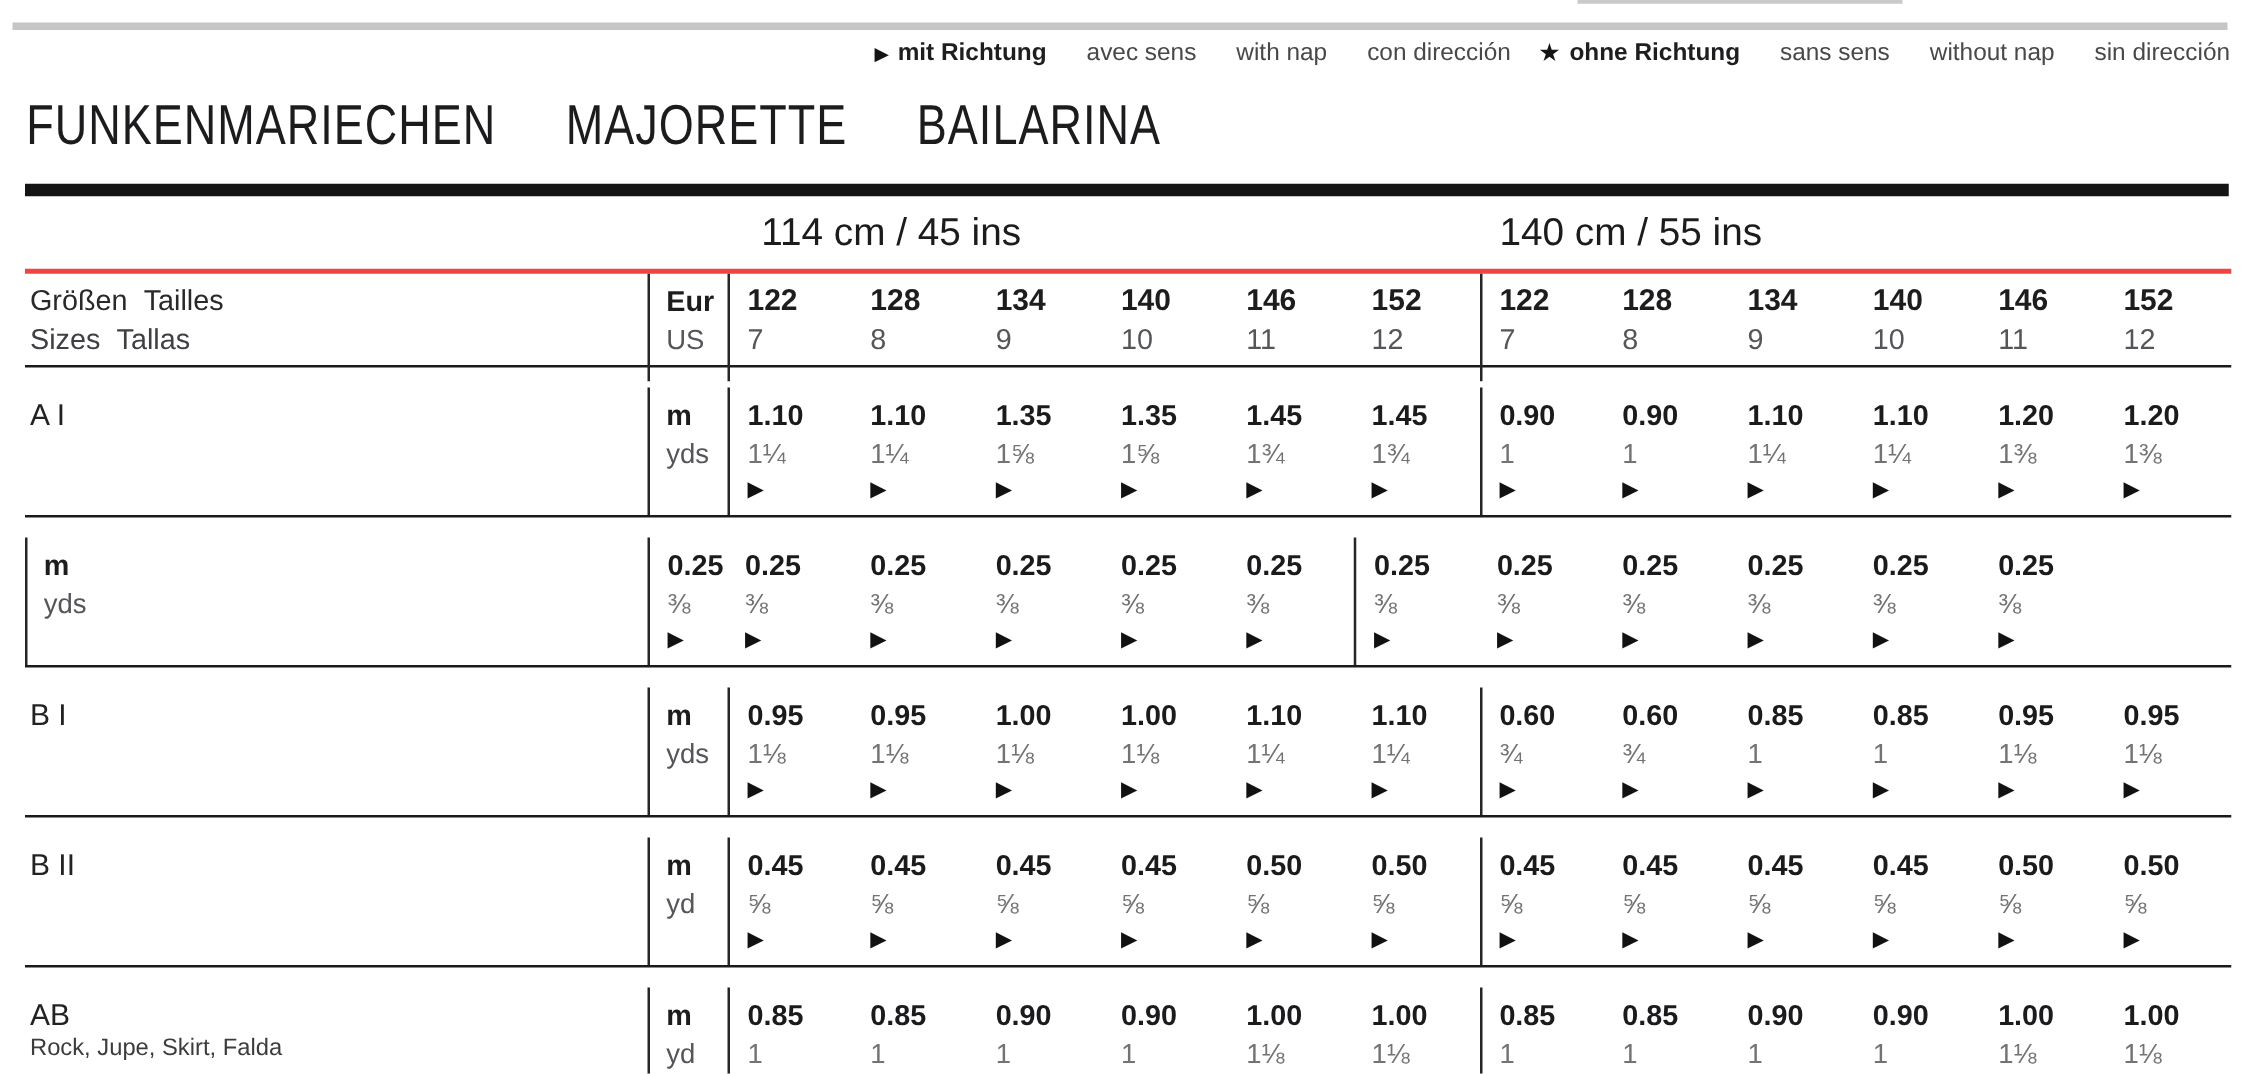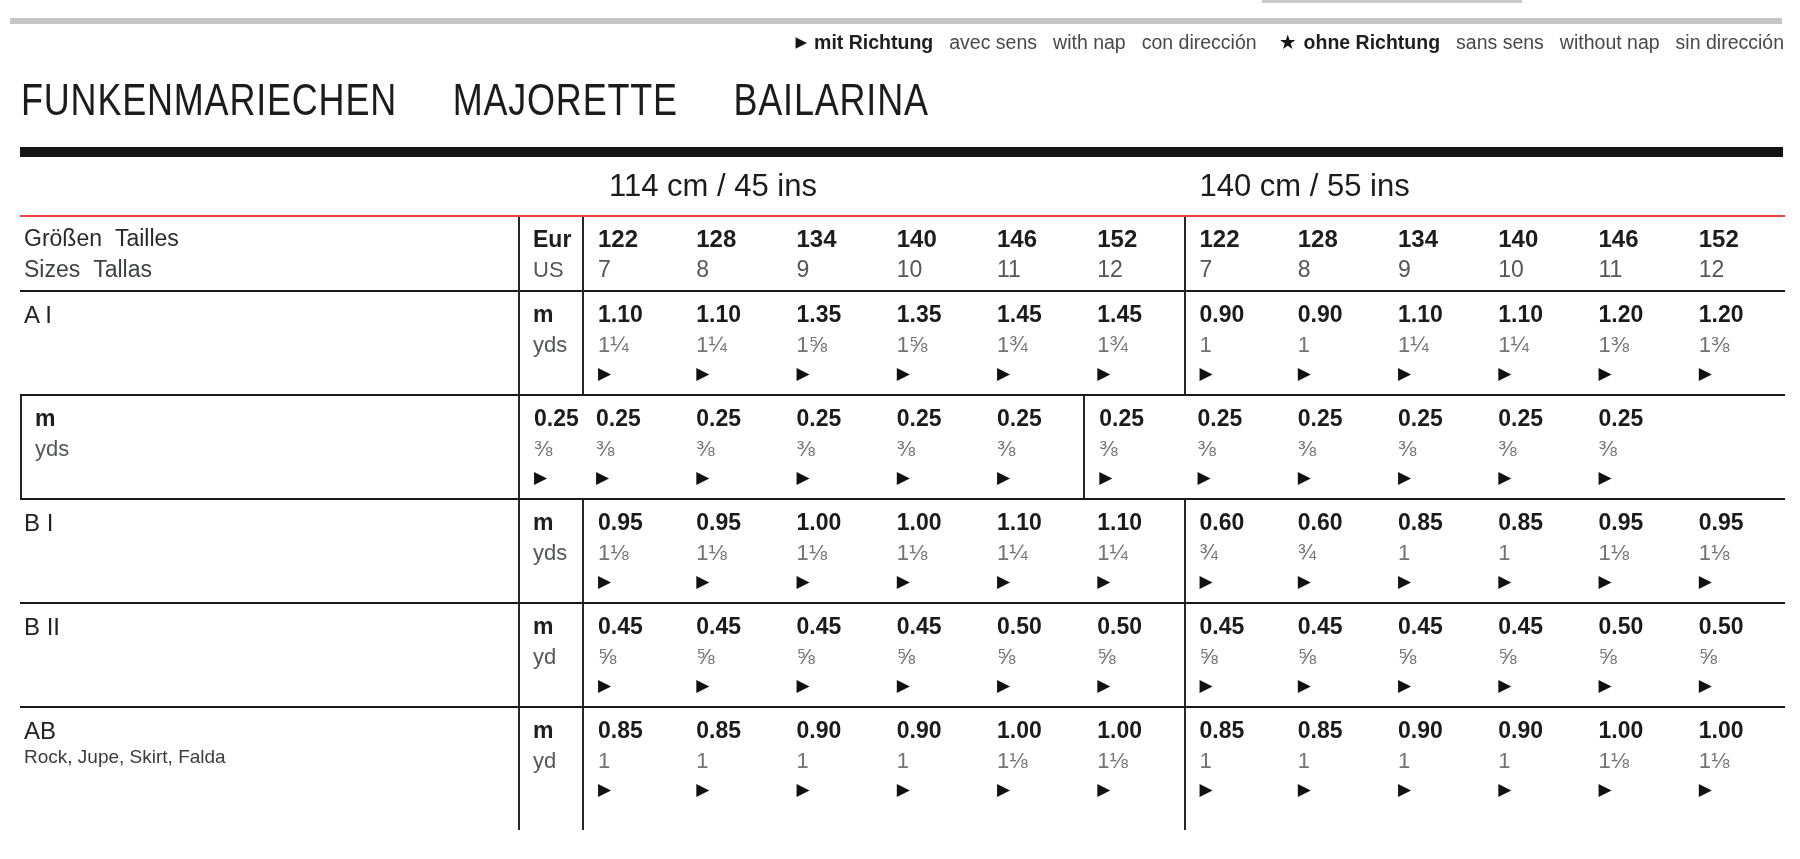--- a/index.html
+++ b/index.html
@@ -7,41 +7,41 @@
         font-family:"Liberation Sans","DejaVu Sans",sans-serif;color:#1d1d1f;}
 
   .top-strip{position:absolute;top:18px;left:10px;right:18px;height:6px;background:#c6c6c8;}
   .top-artifact{position:absolute;top:0;left:1262px;width:260px;height:3px;background:#b3b3b3;opacity:.7;}
 
   .legend{position:absolute;top:30px;right:16px;display:flex;align-items:center;
           font-size:19.5px;color:#48484a;white-space:nowrap;}
   .legend .sym{color:#141414;font-size:15px;margin:0 7px 0 22px;}
   .legend .sym.star{font-size:20px;}
   .legend .primary{font-weight:700;color:#1e1e20;}
-  .legend .item{margin-left:16px;}
+  .legend .item{margin-left:32px;}
 
   .title{position:absolute;top:74px;left:21px;margin:0;font-size:45px;font-weight:500;
          color:#1c1c1e;letter-spacing:1px;transform:scaleX(.80);transform-origin:left center;
          white-space:nowrap;}
   .title .w{margin-right:56px;}
 
   .thick-rule{position:absolute;top:147px;left:20px;right:17px;height:10px;background:#141414;}
 
   .tbl{position:absolute;top:157px;left:20px;right:15px;}
   .row{display:grid;grid-template-columns:498px 64px repeat(12,1fr);}
 
-  .group-row{height:58px;border-bottom:2px solid #ef4444;align-items:center;}
+  .group-row{height:58px;border-bottom:4px solid #ef4444;align-items:center;}
   .gh{font-size:31px;color:#1c1c1e;white-space:nowrap;}
   .gh.g1{grid-column:3 / span 6;padding-left:27px;}
   .gh.g2{grid-column:9 / span 6;padding-left:16px;}
 
   .header-row{height:73px;border-bottom:2px solid #1a1a1a;}
   .data-row{border-bottom:2px solid #1a1a1a;}
   .data-row.last{border-bottom:none;height:122px;}
-  .data-row{height:102px;}
+  .data-row{height:102px;margin-top:16px;}
 
   
   .vcol{border-left:2px solid #262626;}
 
   .lbl-cell{padding:6px 4px 0 4px;}
   .hdr-l1{display:block;height:31px;line-height:31px;font-size:23px;color:#29292b;word-spacing:7px;}
   .hdr-l2{display:block;height:31px;line-height:31px;font-size:23px;color:#3f4043;word-spacing:7px;}
   .row-label{display:block;height:31px;line-height:33px;font-size:24px;color:#222224;}
   .row-sublabel{display:block;height:26px;line-height:24px;font-size:19px;color:#3c3c3e;}
 

